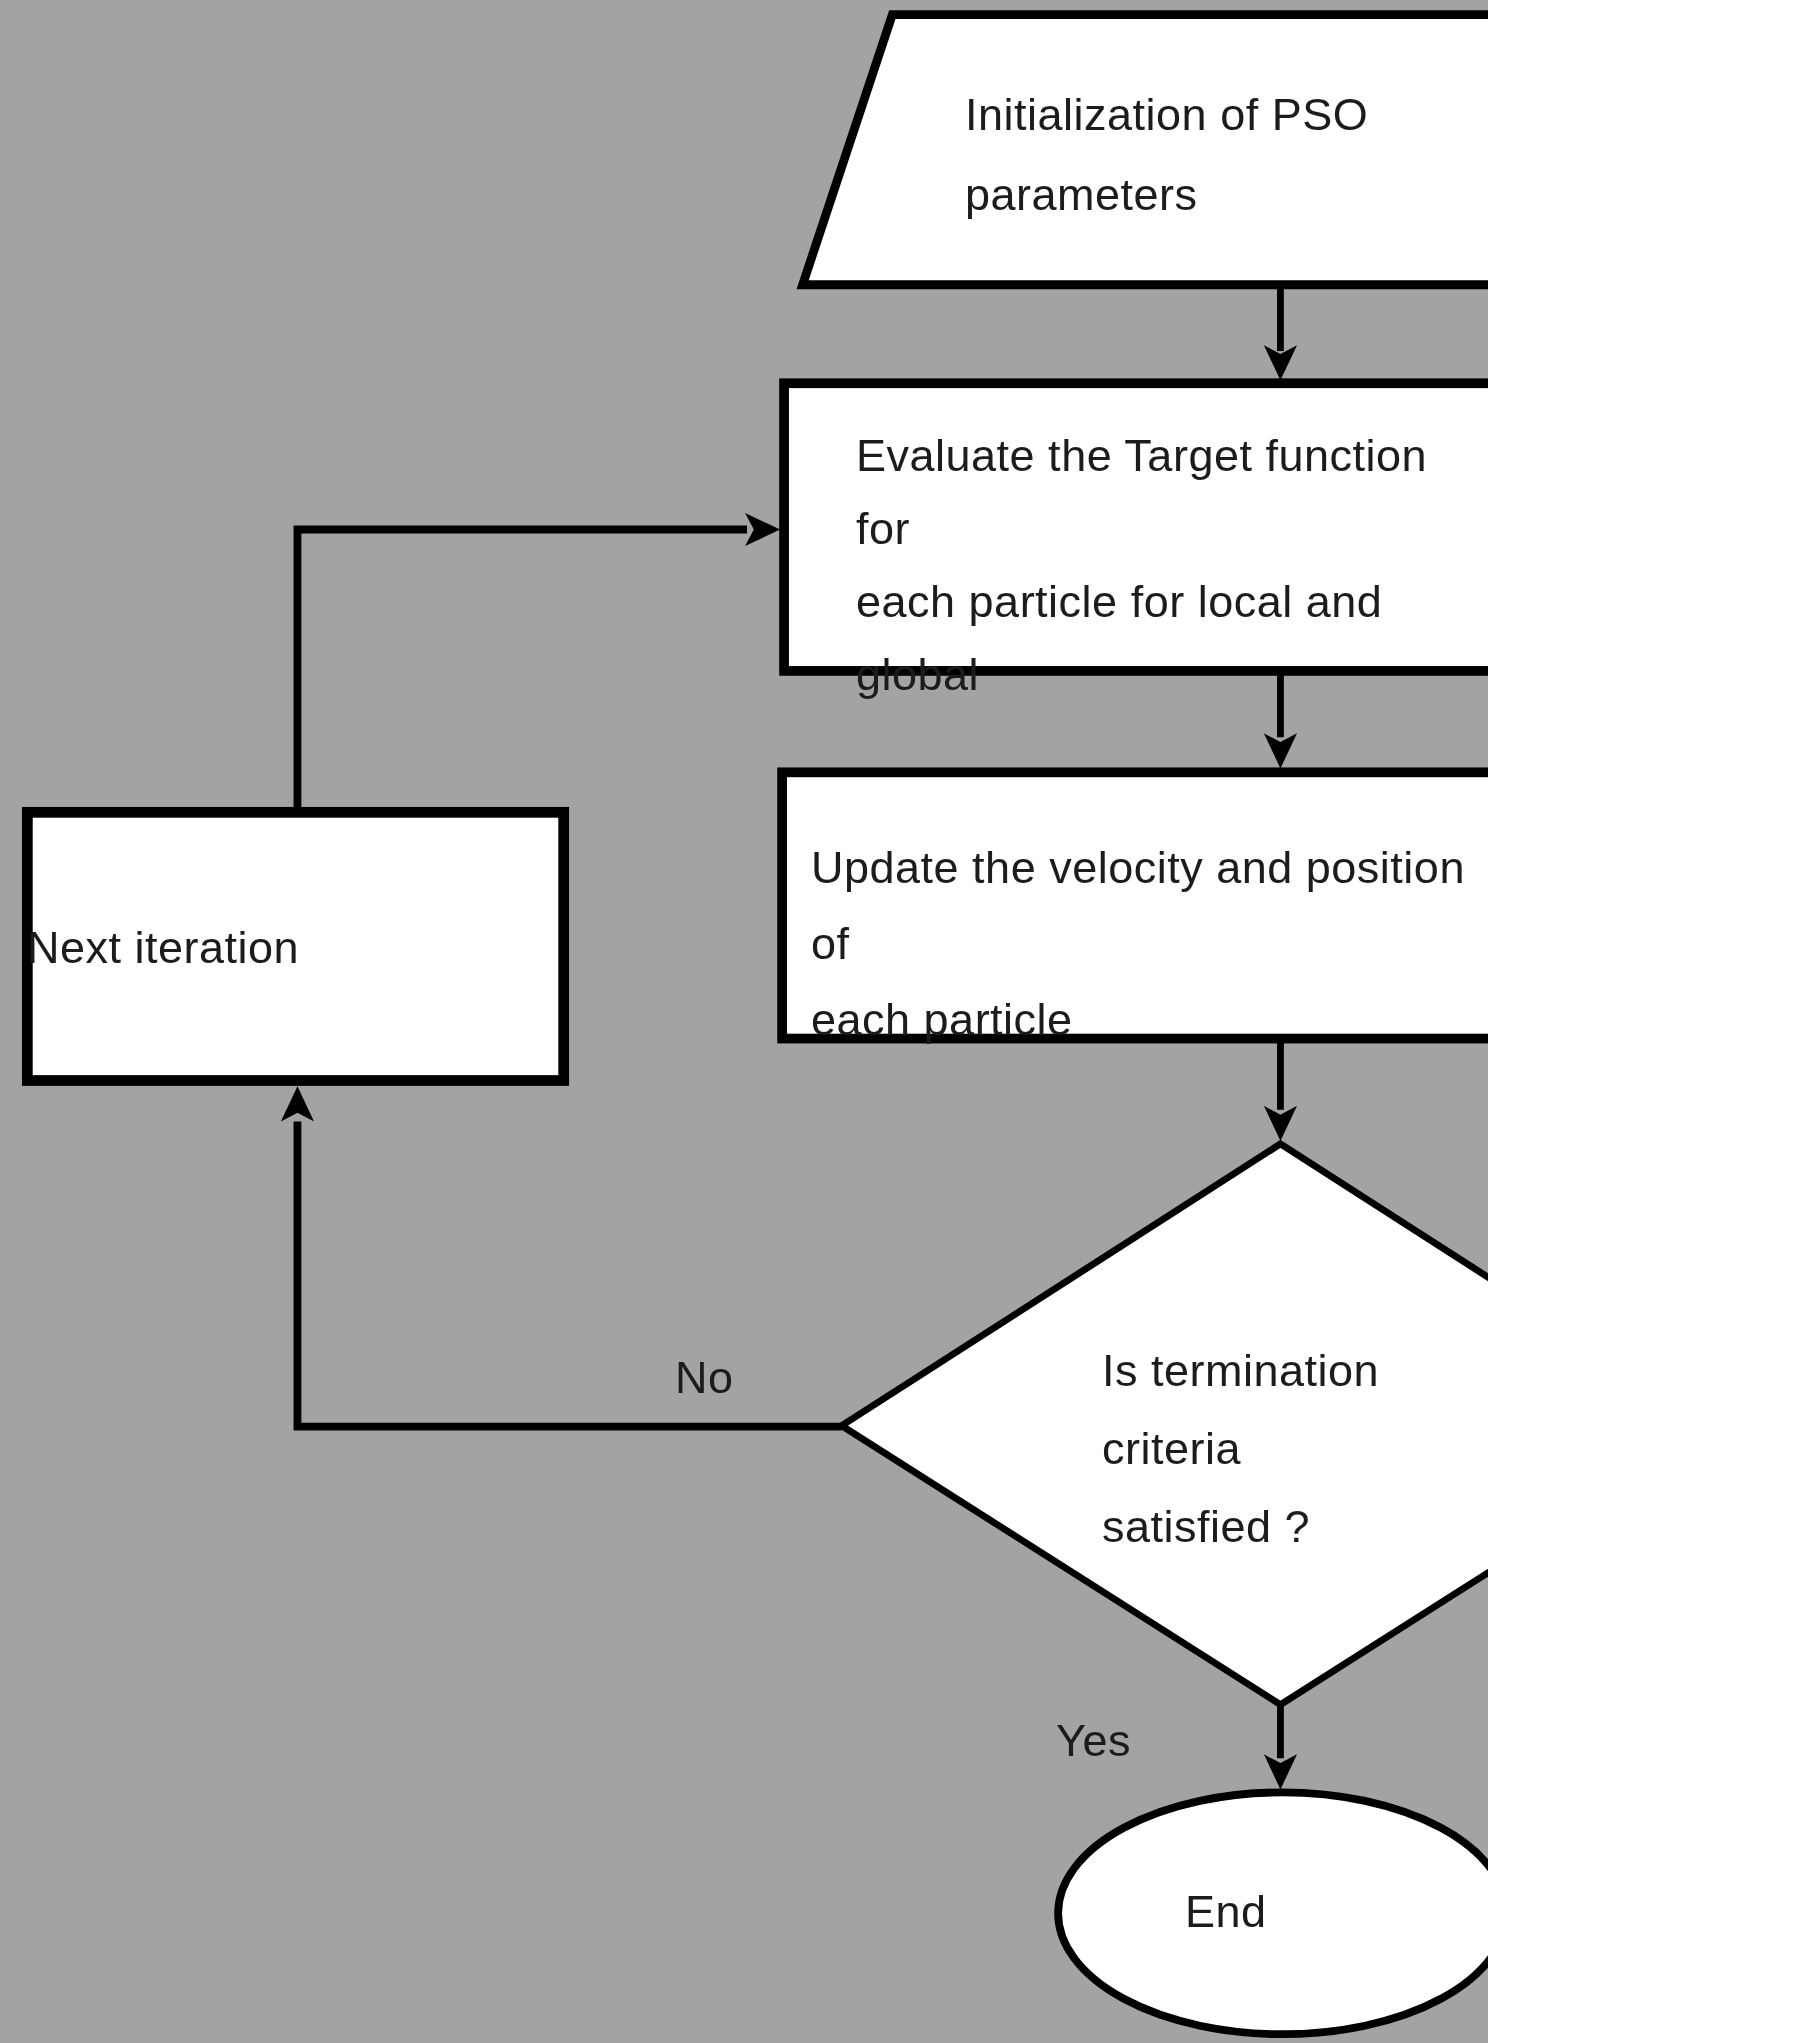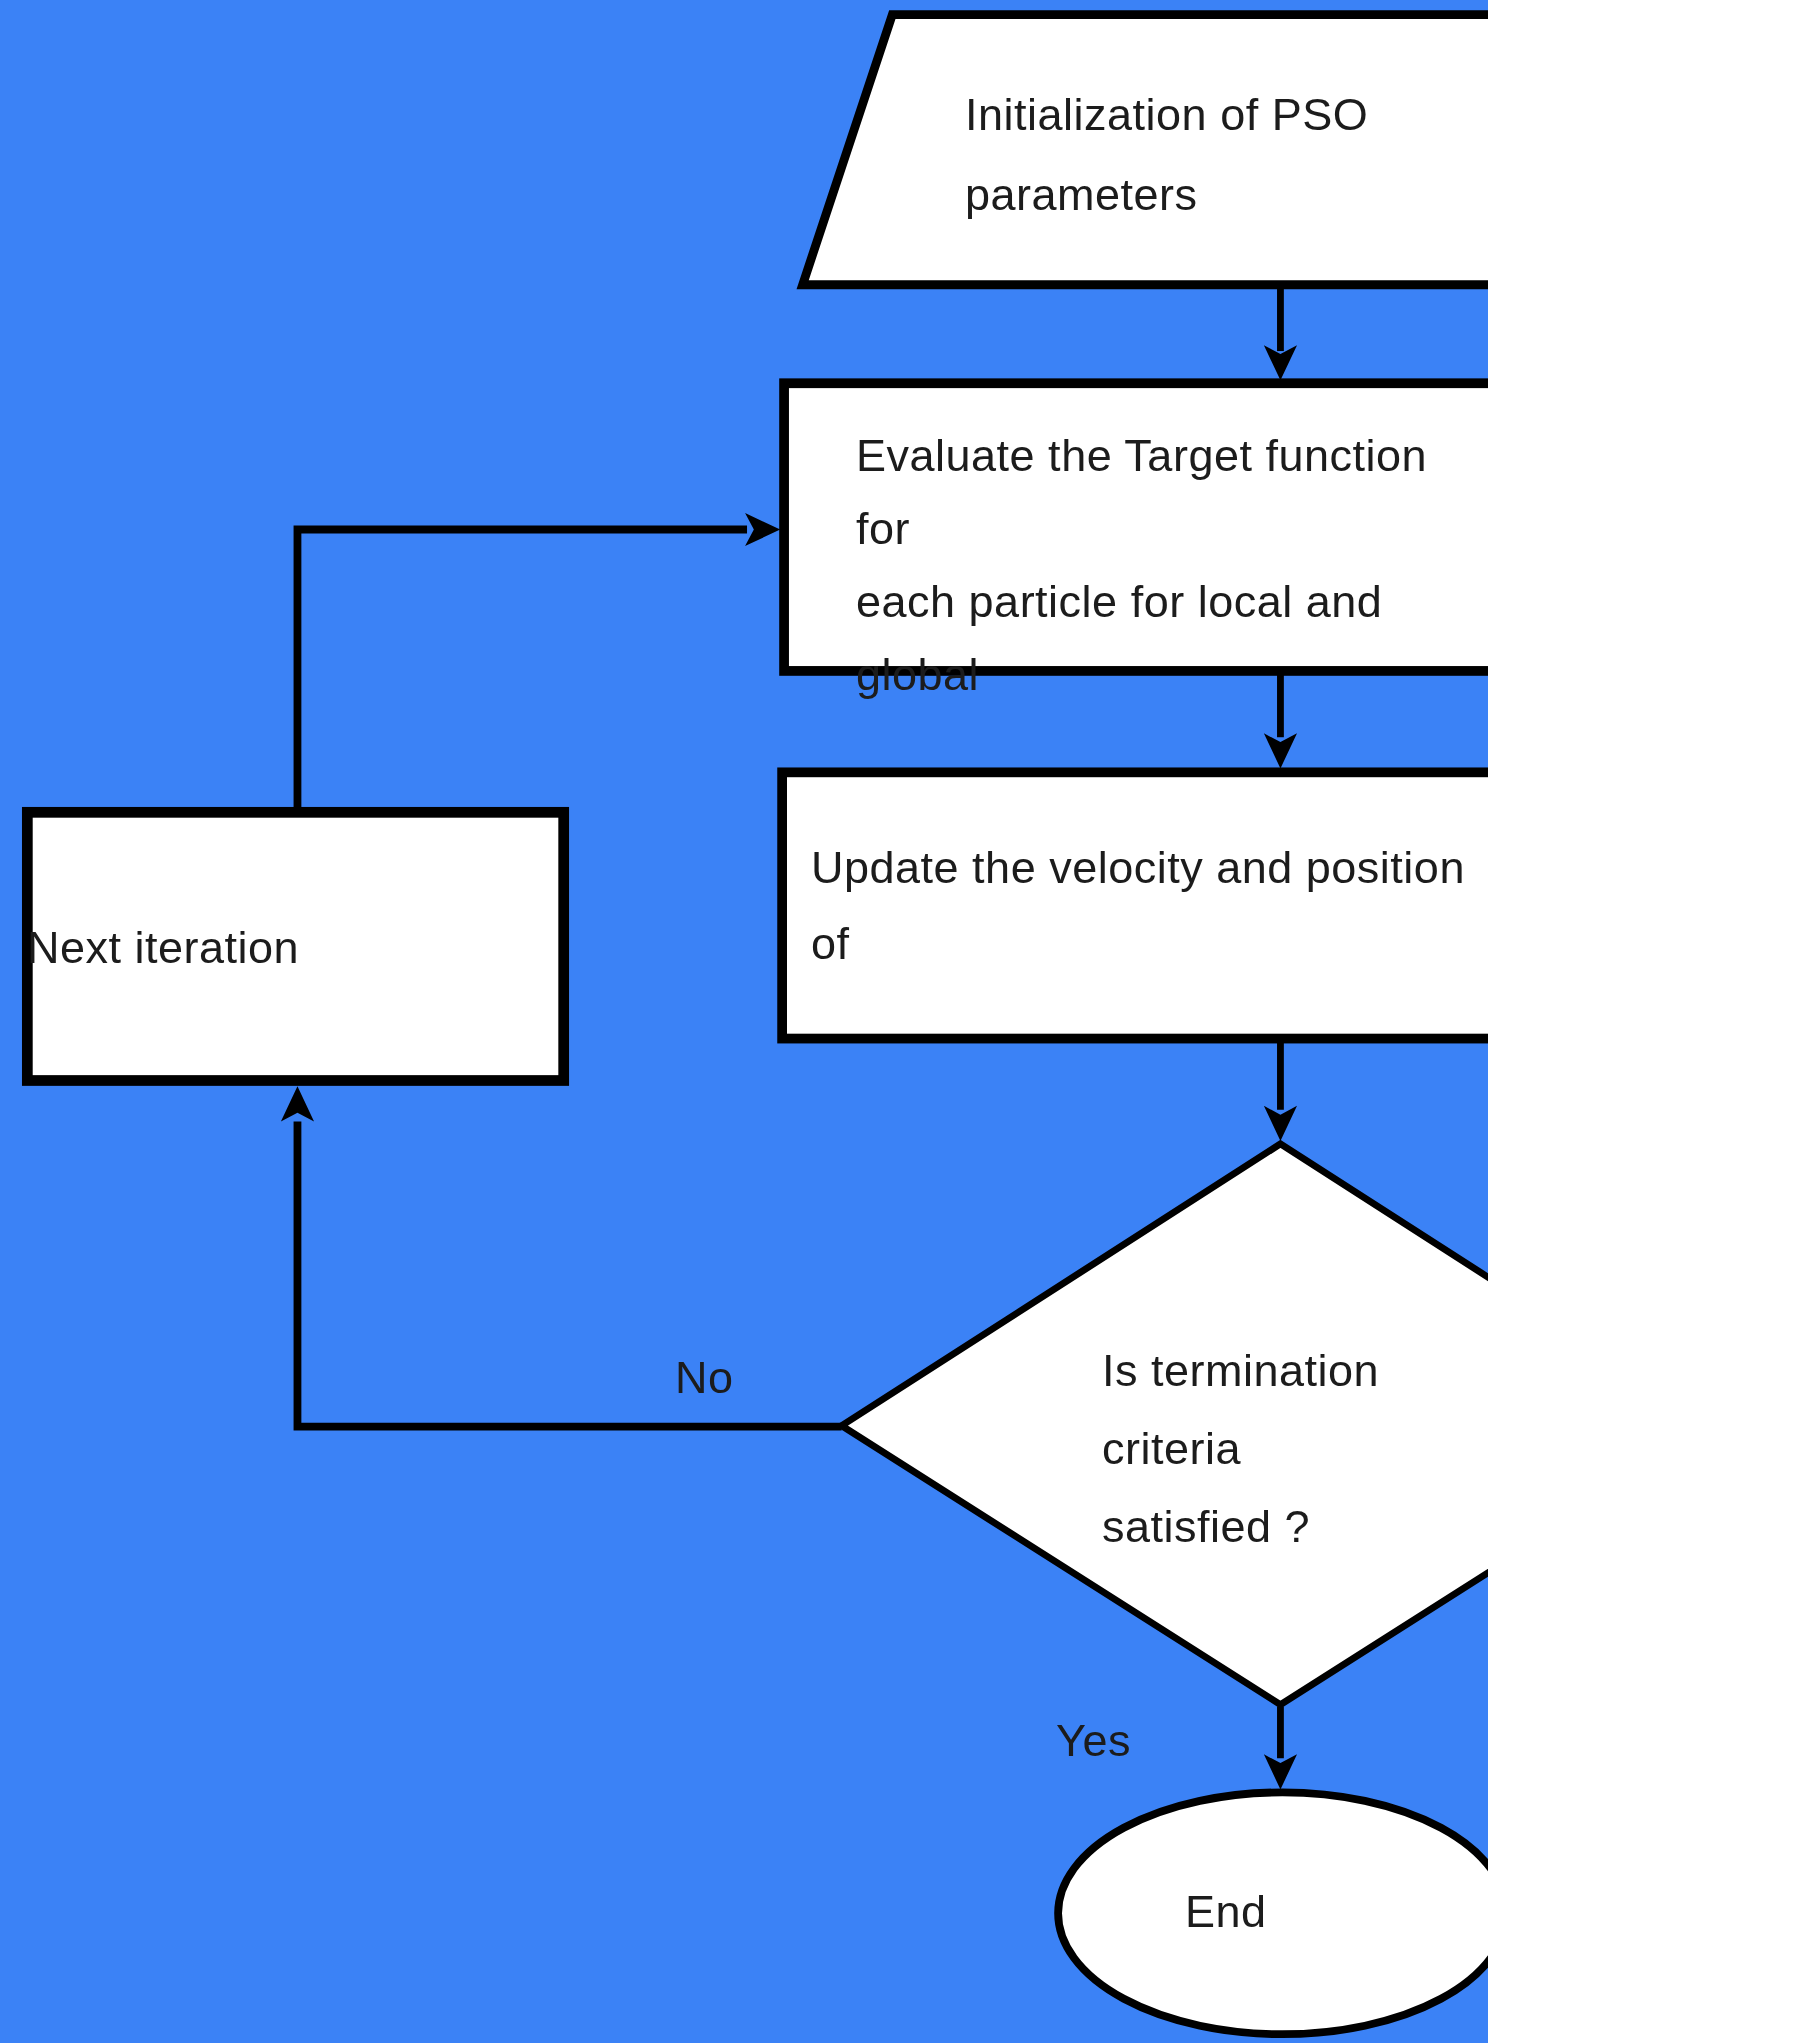--- a/index.html
+++ b/index.html
@@ -1,20 +1,20 @@
 <!DOCTYPE html>
 <html><head>
 <meta charset="utf-8">
 <style>
   html,body{margin:0;padding:0;background:#ffffff;}
   #canvas{
     position:relative;
     width:1488px;
     height:2043px;
-    background:#3b82f6;
+    background:#a3a3a3;
     font-family:"Liberation Sans", sans-serif;
     overflow:hidden;
   }
   #flow-svg{position:absolute;left:0;top:0;width:1810px;height:2043px;}
   .txt{
     position:absolute;
     color:#1c1c1c;
     font-size:45px;
     letter-spacing:0.5px;
   }
@@ -80,20 +80,21 @@
     <span class="line">parameters</span>
   </div>
 
   <div class="txt lh75" style="left:856px;top:419px;">
     <span class="line">Evaluate the Target function for</span>
     <span class="line">each particle for local and global</span>
   </div>
 
   <div class="txt lh78" style="left:811px;top:830px;">
     <span class="line">Update the velocity and position of</span>
+    <span class="line">each particle</span>
   </div>
 
   <div class="txt lh78 center" style="left:27px;top:910px;width:536px;">
     <span class="line">Next iteration</span>
   </div>
 
   <div class="txt lh80" style="left:1102px;top:1332px;">
     <span class="line">Is termination</span>
     <span class="line">criteria</span>
     <span class="line">satisfied ?</span>

